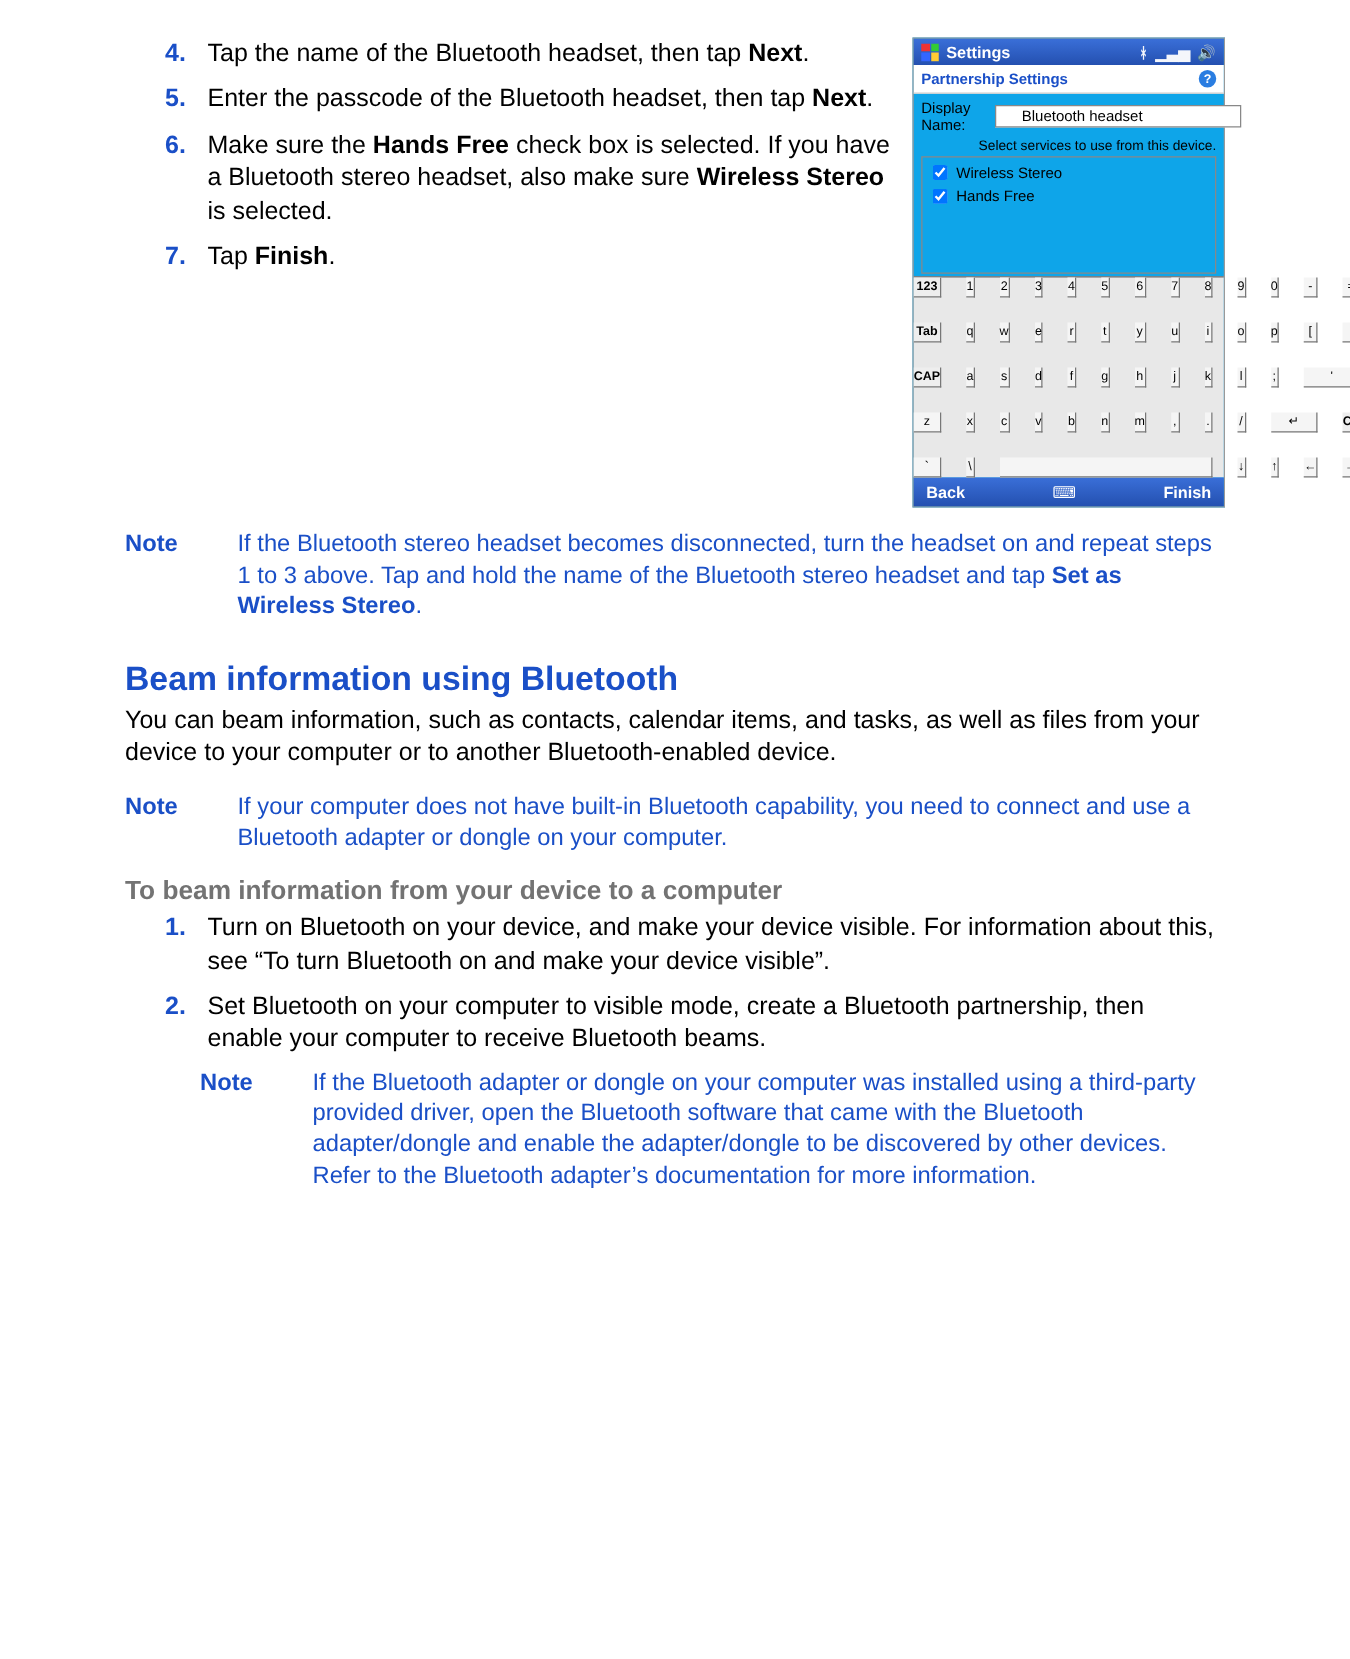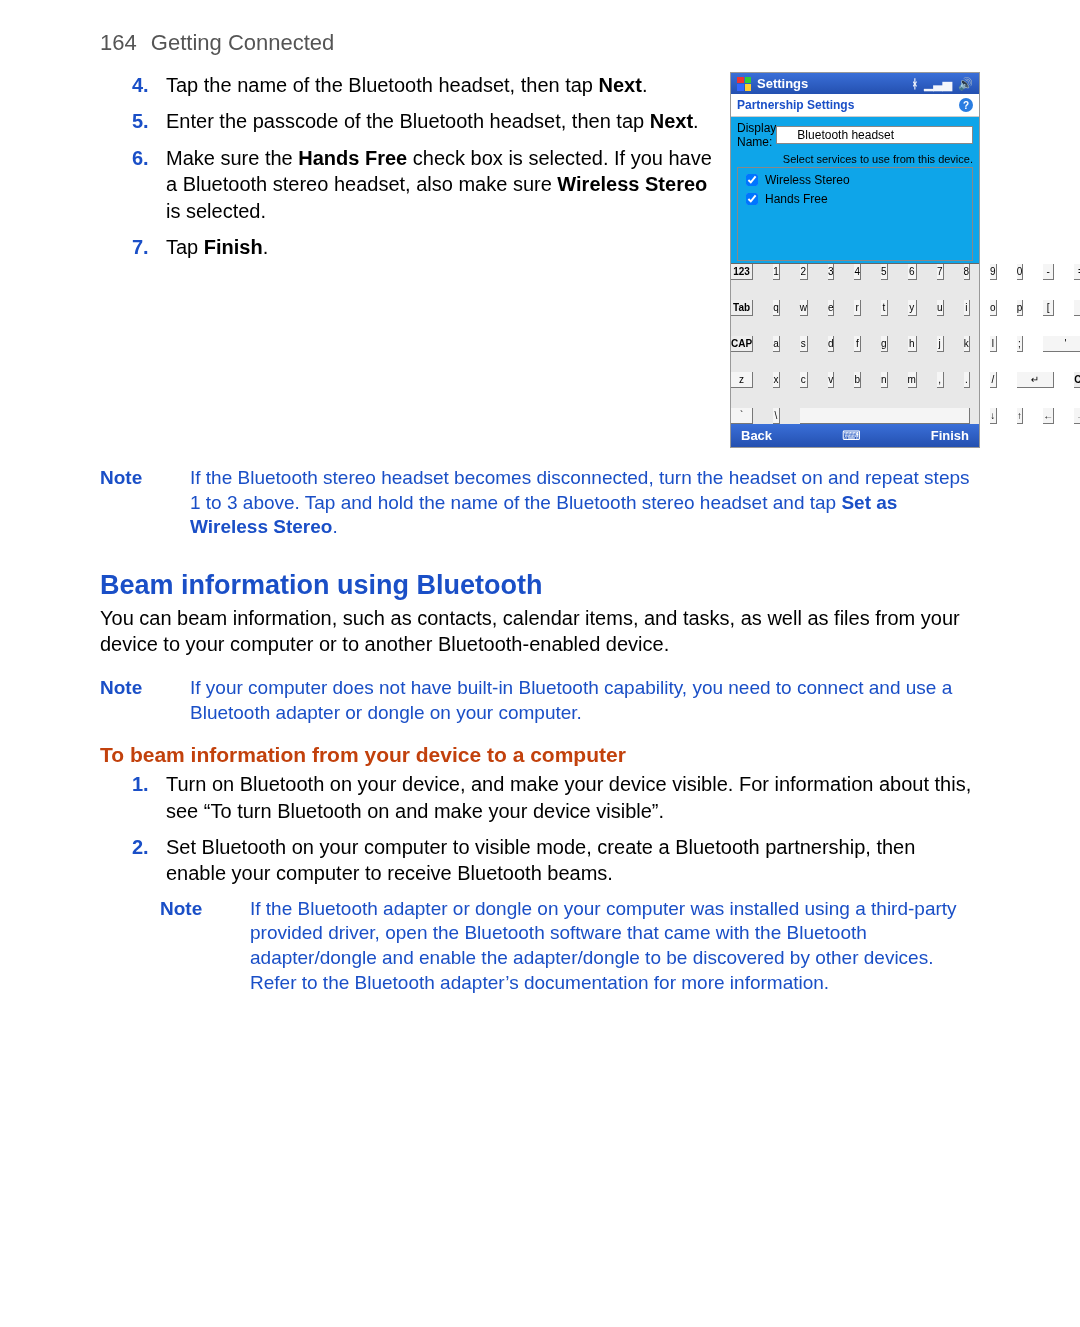--- a/index.html
+++ b/index.html
@@ -66,21 +66,21 @@
     font-size: 27px;
     font-weight: 700;
     margin: 30px 0 4px 0;
   }
   p.body {
     font-size: 20px;
     line-height: 1.32;
     margin: 0 0 6px 0;
   }
   h3.sub {
-    color: #c2410c;
+    color: #737373;
     font-size: 21px;
     font-weight: 700;
     margin: 18px 0 4px 0;
   }
   ol.sub-steps {
     list-style: none;
     margin: 0;
     padding: 0 0 0 60px;
     font-size: 20px;
     line-height: 1.32;
@@ -137,21 +137,21 @@
     display: flex;
     align-items: flex-end;
   }
   .dev-sub .help {
     margin-left: auto;
     width: 14px; height: 14px; border-radius: 50%;
     background: #2a7de1; color: #fff; font-size: 10px;
     display: inline-flex; align-items: center; justify-content: center;
   }
   .dev-body { padding: 4px 6px 2px 6px; }
-  .dn-row { display: flex; align-items: center; gap: 0; margin-bottom: 4px; justify-content: space-between; }
+  .dn-row { display: flex; align-items: center; gap: 20px; margin-bottom: 4px; justify-content: space-between; }
   .dn-input {
     border: 1px solid #888;
     padding: 1px 20px;
     flex: 1;
     font-family: inherit;
     font-size: 12px;
     background: #fff;
   }
   .svc-label { font-size: 11px; margin-bottom: 2px; text-align: right; }
   .svc-box {
@@ -202,24 +202,20 @@
   .winflag span:nth-child(1){background:#e33;}
   .winflag span:nth-child(2){background:#3c3;}
   .winflag span:nth-child(3){background:#36f;}
   .winflag span:nth-child(4){background:#fc3;}
 </style>
 </head>
 <body>
 
 <div class="page">
 
-  <div class="header">
-    <span class="pnum">164</span>
-    <span>Getting Connected</span>
-  </div>
 
   <div class="cols">
     <div class="textcol">
       <ol class="main-steps">
         <li>
           <span class="num">4.</span>
           <span>Tap the name of the Bluetooth headset, then tap </span><b>Next</b><span>.</span>
         </li>
         <li>
           <span class="num">5.</span>

